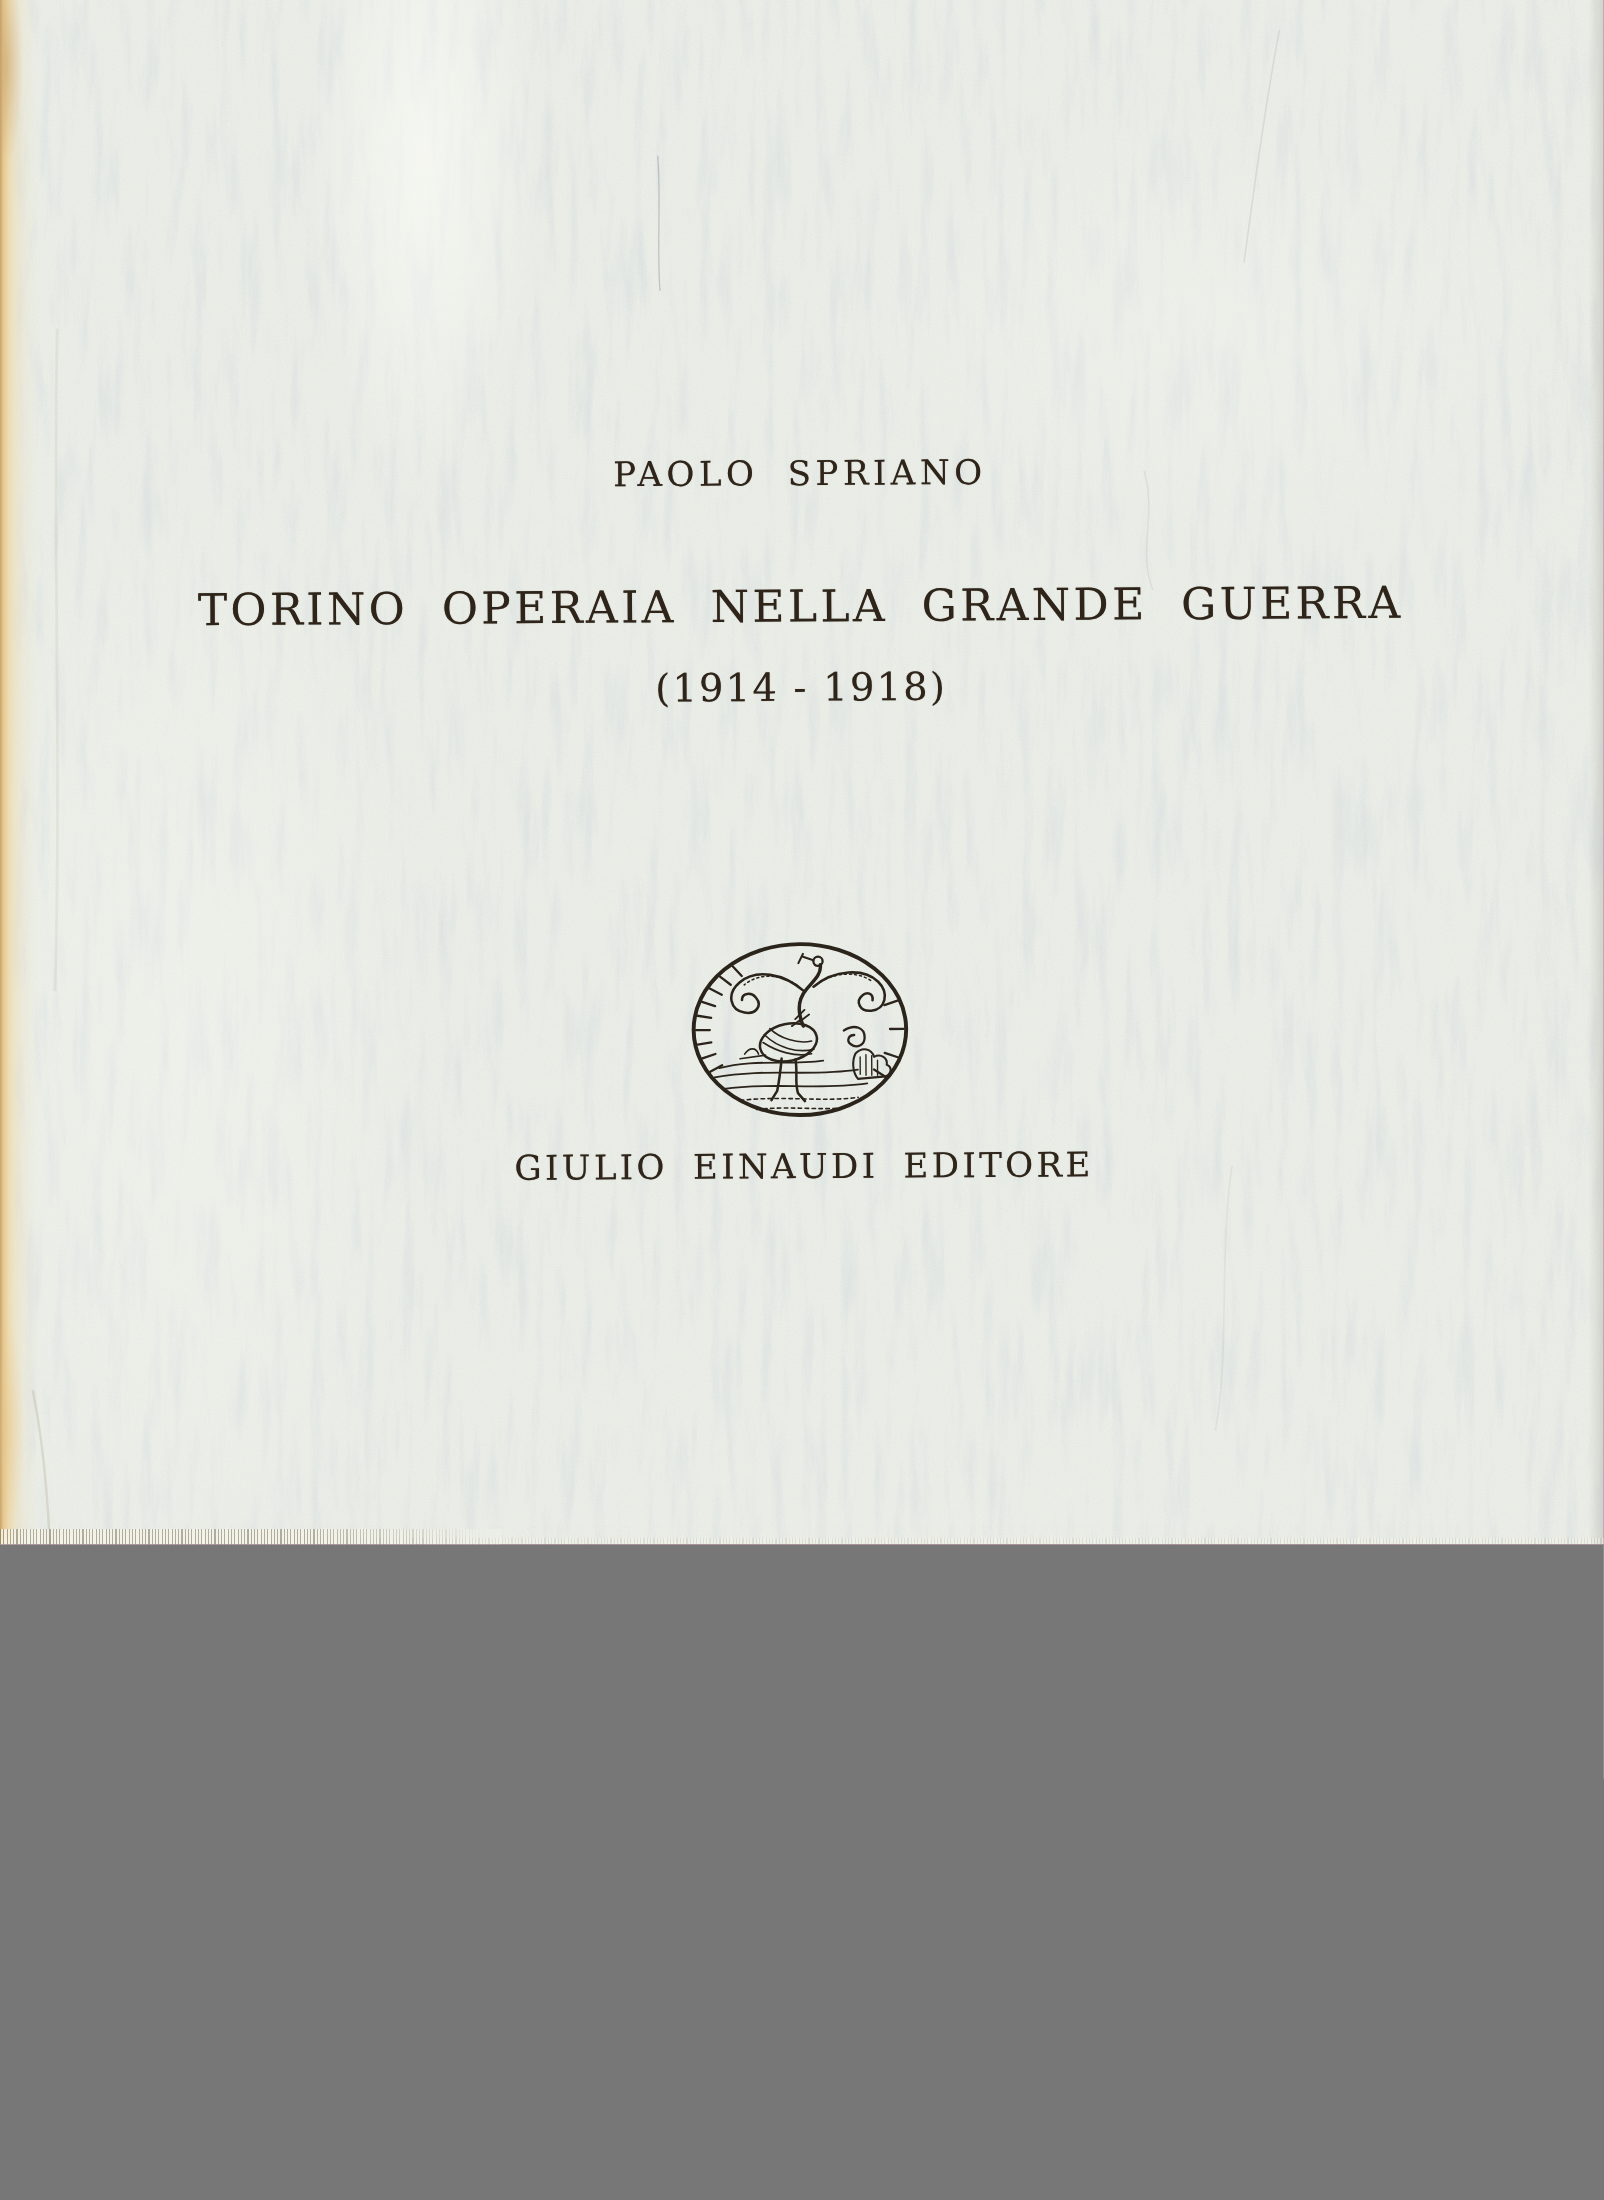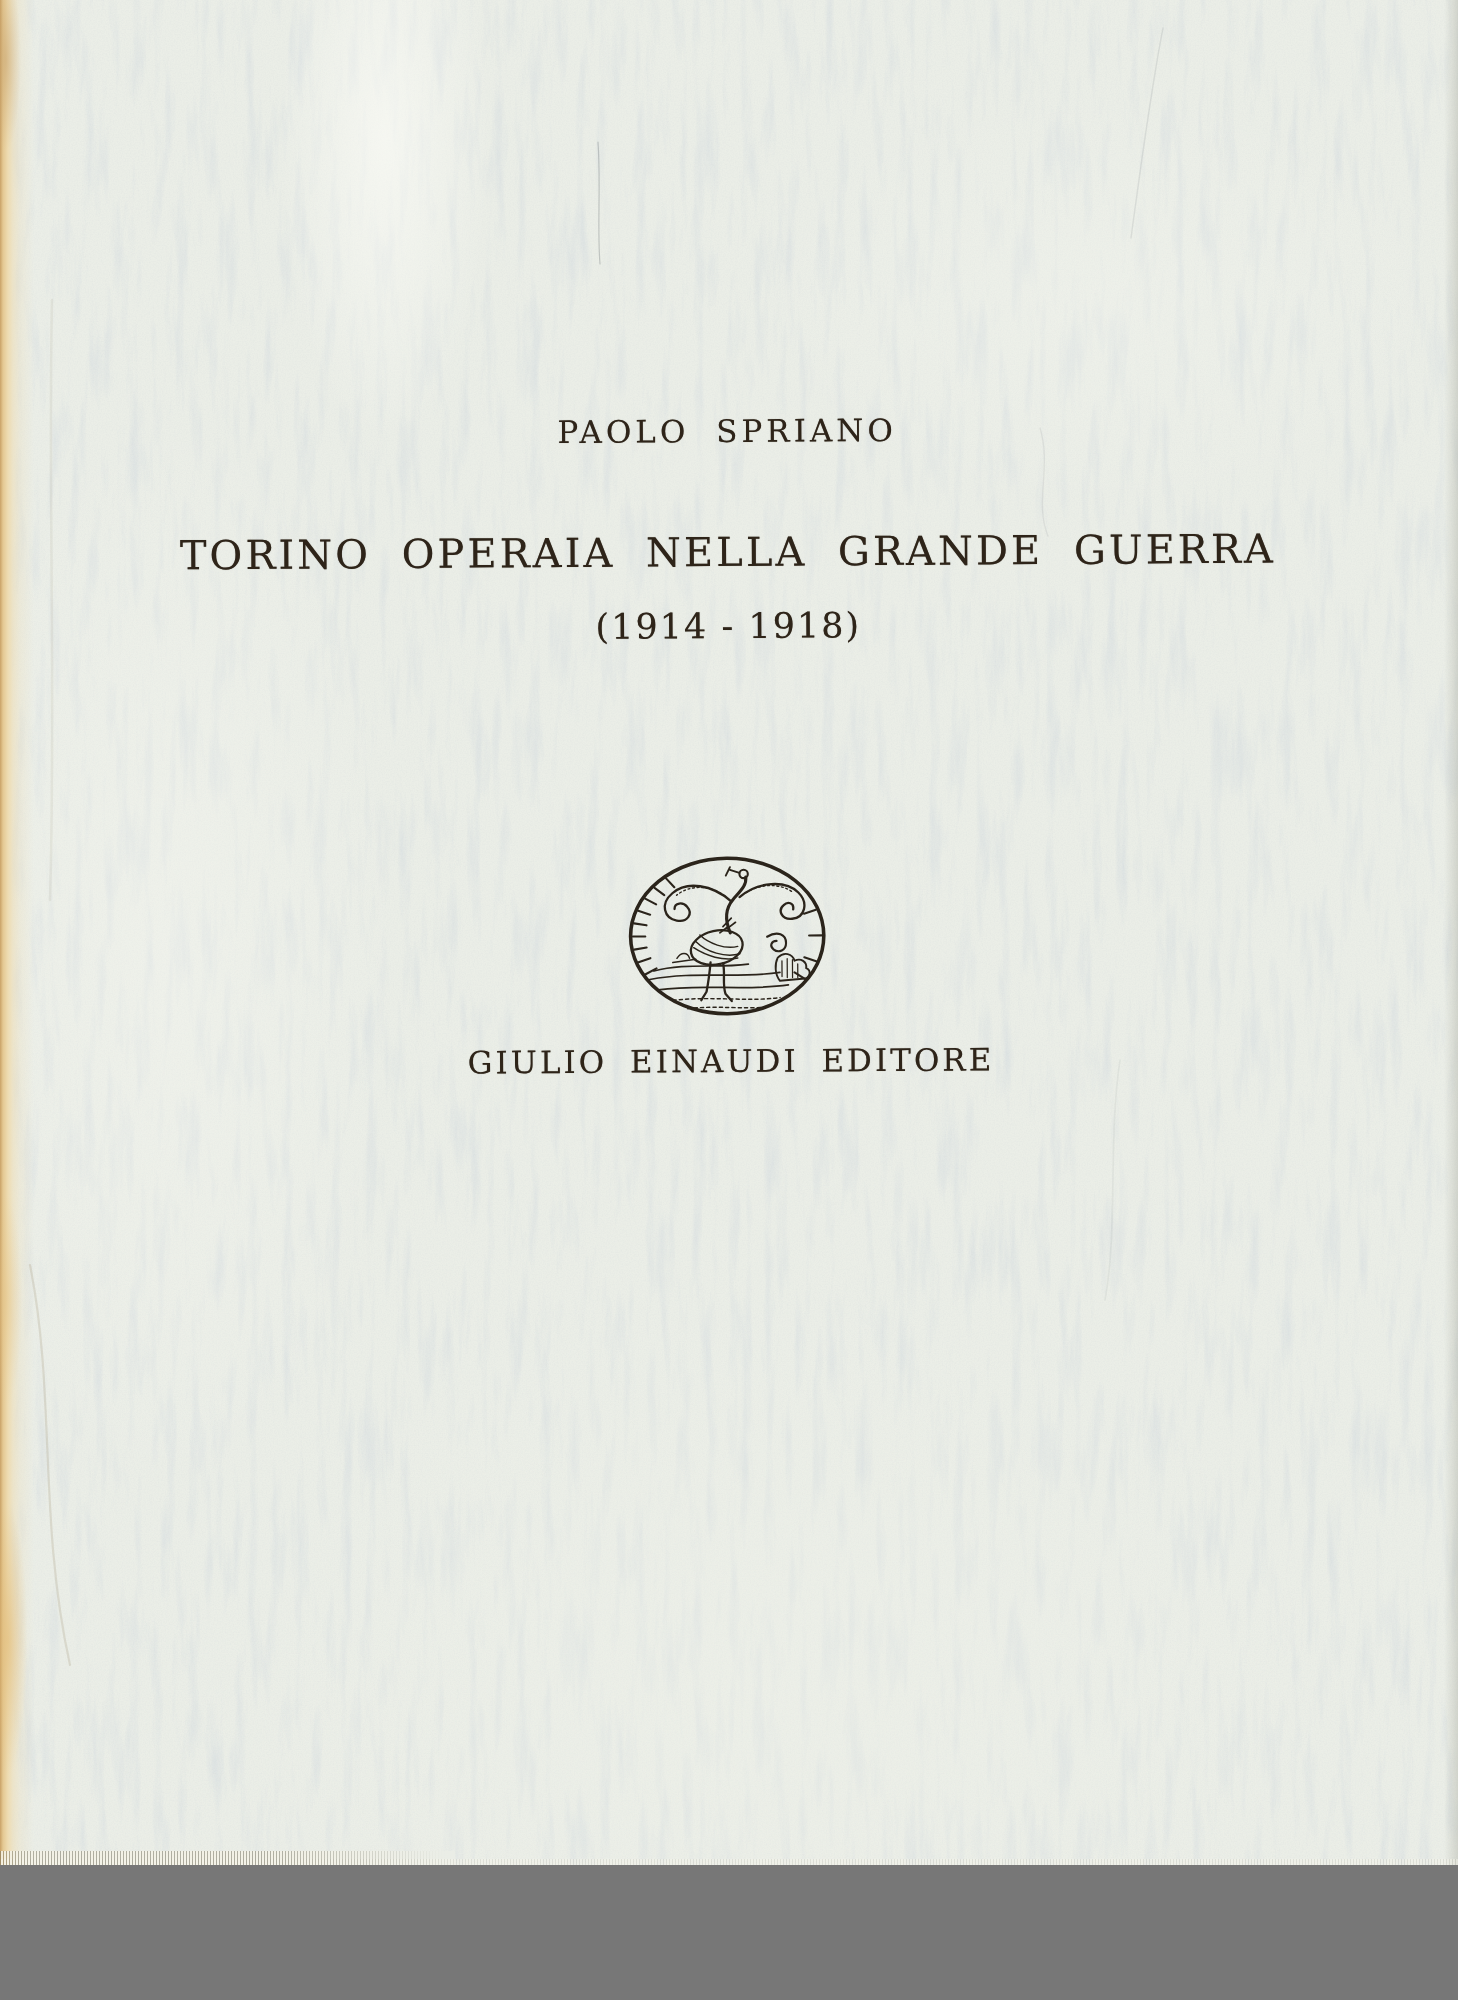--- a/index.html
+++ b/index.html
@@ -1,18 +1,18 @@
 <!DOCTYPE html>
 <html><head>
 <meta charset="utf-8">
 <style>
   html,body{margin:0;padding:0;background:#777;}
   #scan{
     position:relative;
-    width:1458px;height:1865px;
+    width:1458px;height:1404px;
     overflow:hidden;
     background:#ec4899;
     font-family:"DejaVu Serif","Liberation Serif",serif;
   }
   .layer{position:absolute;inset:0;pointer-events:none;}
   
   .sheen{
     background:
       radial-gradient(ellipse 150px 430px at 385px 140px, rgba(253,253,248,0.60), rgba(253,253,248,0) 70%),
       radial-gradient(ellipse 320px 760px at 170px 950px, rgba(250,250,244,0.28), rgba(250,250,244,0) 72%),

